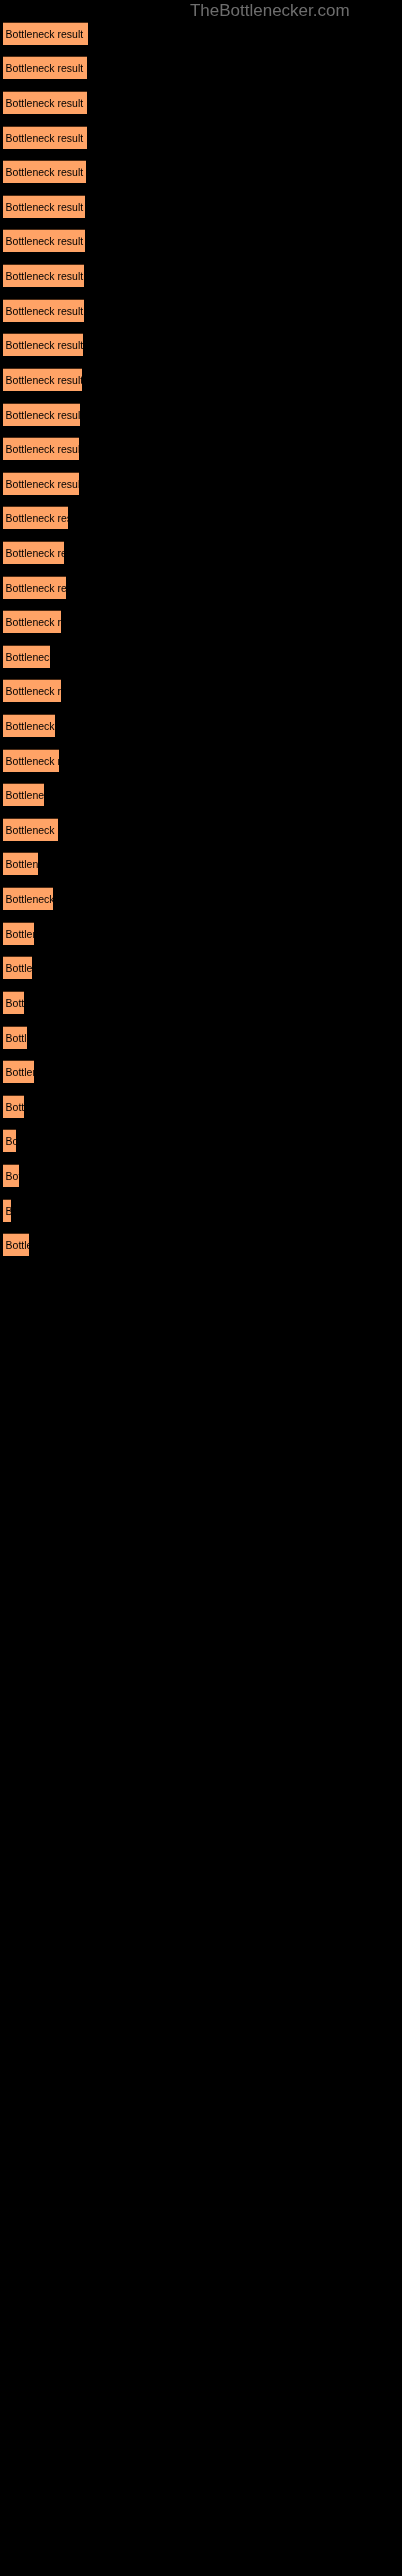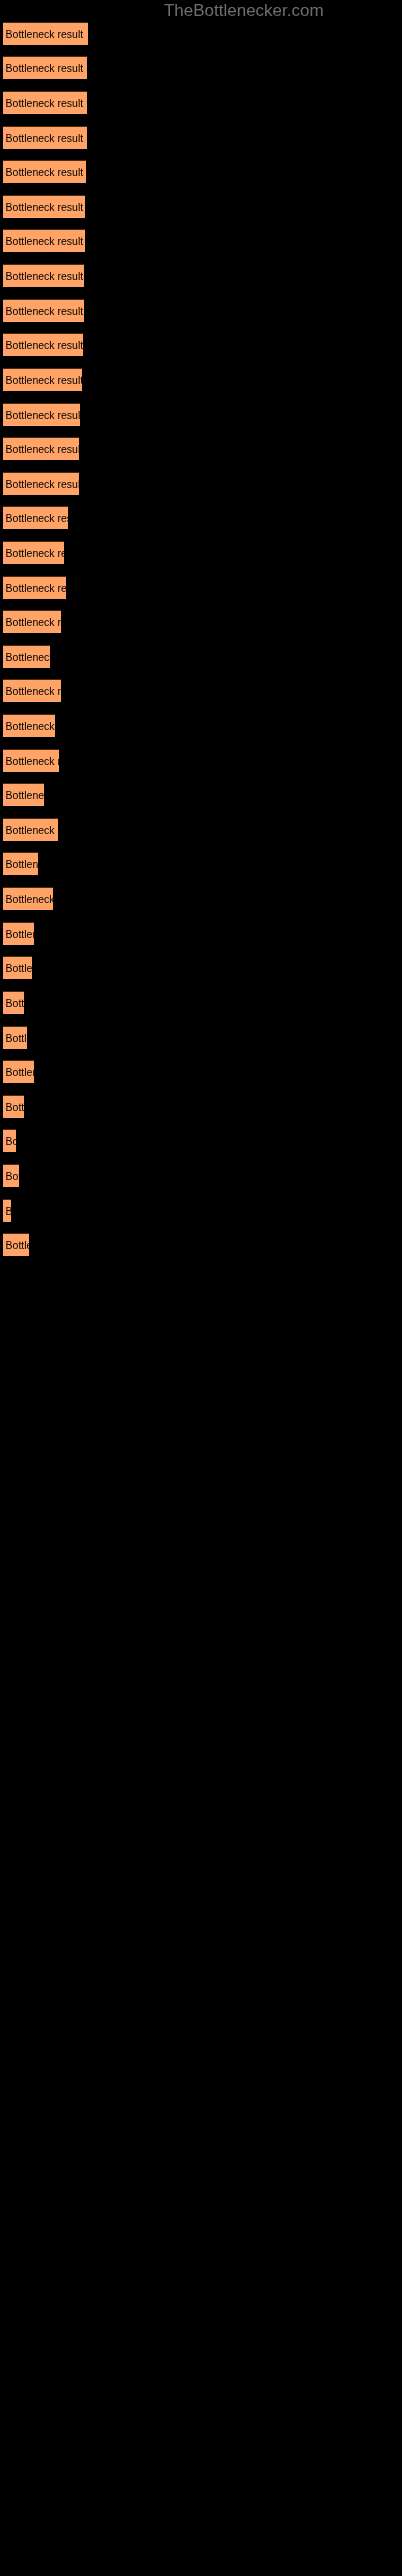--- a/index.html
+++ b/index.html
@@ -12,20 +12,21 @@
     height: 2576px;
     position: relative;
     font-family: "Liberation Sans", sans-serif;
     overflow: hidden;
   }
   #chart-root {
     position: relative;
     width: 330px;
     height: 2576px;
     background: #000000;
+    padding-left: 26px;
   }
   .site-title {
     position: absolute;
     right: 6.4px;
     top: 0.8px;
     font-family: "Liberation Sans", sans-serif;
     font-size: 17px;
     line-height: 19.3px;
     color: #6e6e6e;
     letter-spacing: 0px;

